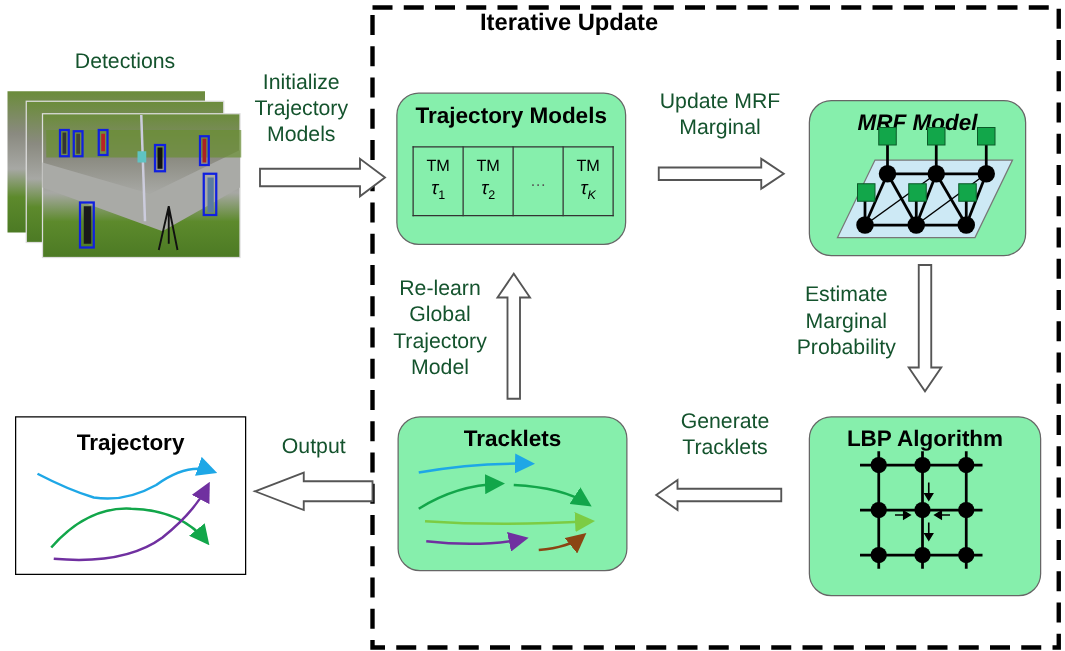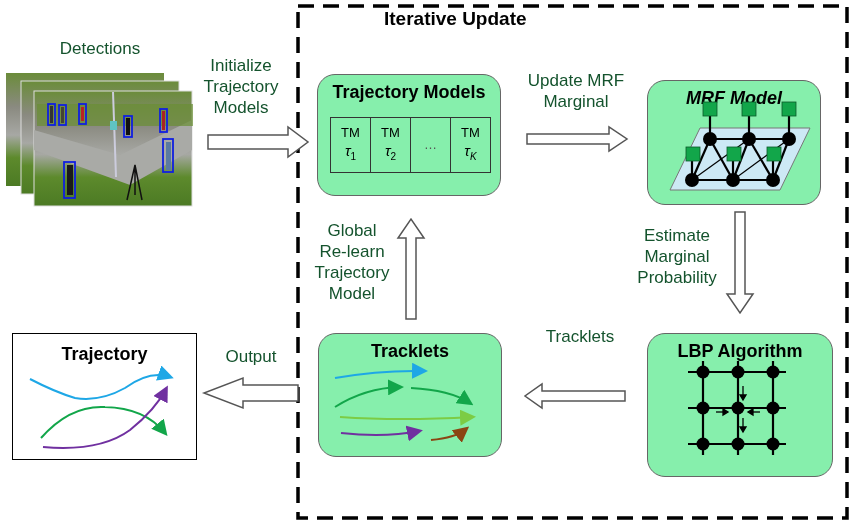--- a/index.html
+++ b/index.html
@@ -189,20 +189,21 @@
     <line x1="743" y1="418" x2="743" y2="429"></line>
       <polygon points="740,427 746,427 743,432"></polygon>
     <line x1="716" y1="412" x2="725" y2="412"></line>
       <polygon points="723,409 723,415 728,412"></polygon>
     <line x1="760" y1="412" x2="751" y2="412"></line>
       <polygon points="753,409 753,415 748,412"></polygon>
   </g>
 </svg>
 
 <div class="label" style="left:525px; top:326px; width:110px;">
+  <div>Generate</div>
   <div>Tracklets</div>
 </div>
 <svg width="852" height="521">
   <path d="M625 391 L542 391 L542 384 L525 396 L542 408 L542 401 L625 401 Z" fill="#fff" stroke="#555" stroke-width="1.5"></path>
 </svg>
 
 <div class="rbox" style="left:318px; top:333px; width:184px; height:124px;">
   <div class="box-title" style="top:7px;">Tracklets</div>
 </div>
 <svg width="852" height="521">
@@ -227,22 +228,22 @@
     <path d="M335 378 Q380 370 424 371" stroke="#1ea7e6" marker-end="url(#ah-blue)"></path>
     <path d="M335 407 Q365 388 400 387" stroke="#12a64a" marker-end="url(#ah-green)"></path>
     <path d="M411 388 Q450 390 470 403" stroke="#12a64a" marker-end="url(#ah-green)"></path>
     <path d="M340 417 Q400 421 472 417" stroke="#7ccc44" marker-end="url(#ah-lgreen)"></path>
     <path d="M341 433 Q385 438 419 431" stroke="#7030a0" marker-end="url(#ah-purple)"></path>
     <path d="M431 440 Q455 438 466 429" stroke="#8b4513" marker-end="url(#ah-brown)"></path>
   </g>
 </svg>
 
 <div class="label" style="left:300px; top:220px; width:104px;">
+  <div>Re-learn</div>
   <div>Global</div>
-  <div>Re-learn</div>
   <div>Trajectory</div>
   <div>Model</div>
 </div>
 <svg width="852" height="521">
   <path d="M406 319 L406 238 L398 238 L411 219 L424 238 L416 238 L416 319 Z" fill="#fff" stroke="#555" stroke-width="1.5"></path>
 </svg>
 
 <div class="label" style="left:212px; top:346px; width:78px;">Output</div>
 <svg width="852" height="521">
   <path d="M298 385 L243 385 L243 378 L204 393 L243 408 L243 401 L298 401 Z" fill="#fff" stroke="#555" stroke-width="1.5"></path>

